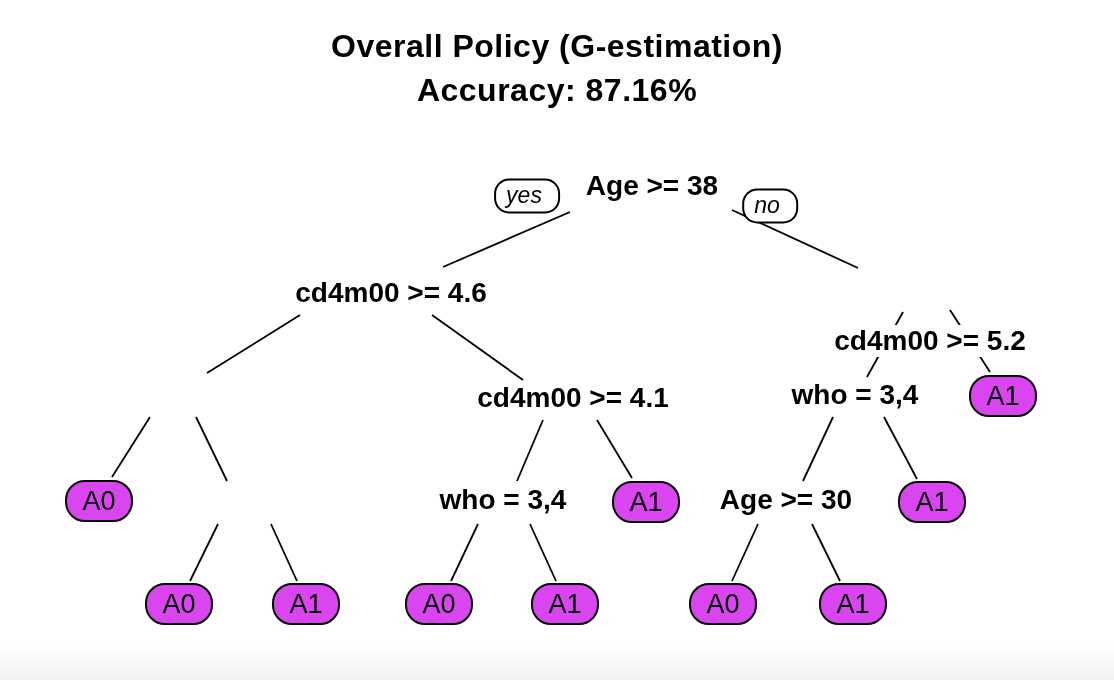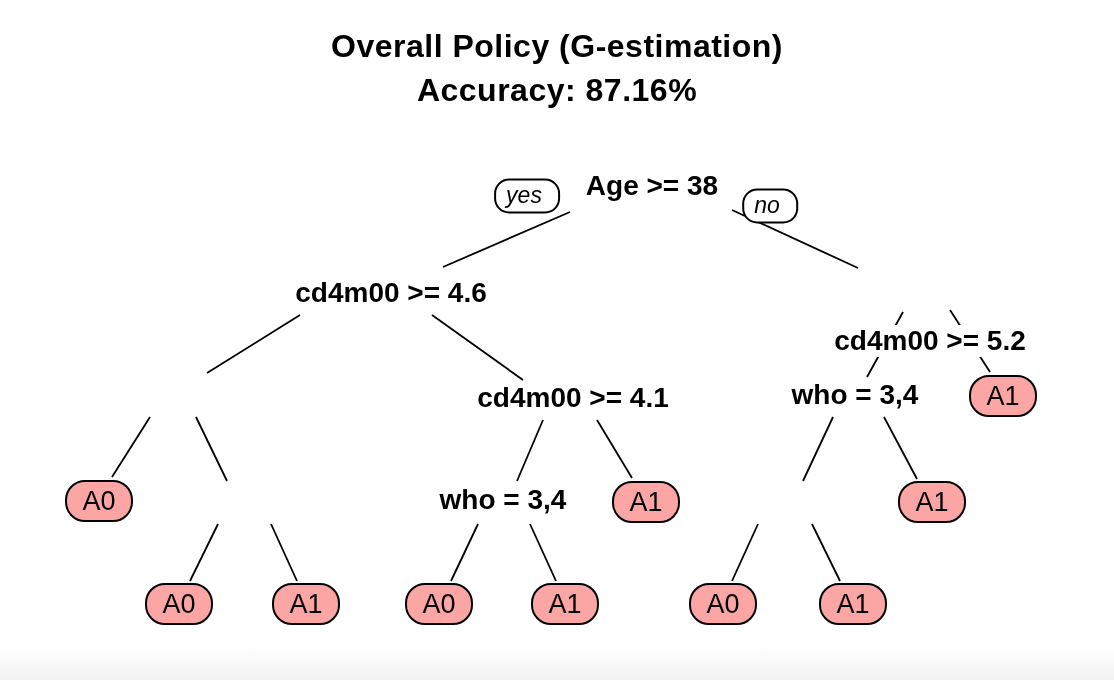--- a/index.html
+++ b/index.html
@@ -38,21 +38,21 @@
     background: #ffffff;
     padding: 0 3px;
   }
   .leaf {
     position: absolute;
     transform: translate(-50%, -50%);
     width: 64px;
     height: 38px;
     border: 2.5px solid #000000;
     border-radius: 20px;
-    background: #fca5a5;
+    background: #d946ef;
     display: flex;
     align-items: center;
     justify-content: center;
     font-size: 27px;
     font-weight: normal;
   }
   .edge-label {
     position: absolute;
     transform: translate(-50%, -50%);
     border: 2.5px solid #000000;
@@ -110,20 +110,21 @@
   <div class="split" style="left:382px; top:293px;margin-left:9px;">cd4m00 &gt;= 4.6</div>
   <div class="split" style="left:930px; top:293px;margin-top:48px;">cd4m00 &gt;= 5.2</div>
 
   <div class="split" style="left:573px; top:398px;">cd4m00 &gt;= 4.1</div>
   <div class="split" style="left:855px; top:395px;">who = 3,4</div>
   <div class="leaf" style="left:1003px; top:396px;">A1</div>
 
   <div class="leaf" style="left:99px; top:501px;">A0</div>
   <div class="split" style="left:503px; top:500px;">who = 3,4</div>
   <div class="leaf" style="left:646px; top:502px;">A1</div>
+  <div class="split" style="left:786px; top:500px;">Age &gt;= 30</div>
   <div class="leaf" style="left:932px; top:502px;">A1</div>
 
   <div class="leaf" style="left:179px; top:604px;">A0</div>
   <div class="leaf" style="left:306px; top:604px;">A1</div>
   <div class="leaf" style="left:439px; top:604px;">A0</div>
   <div class="leaf" style="left:565px; top:604px;">A1</div>
   <div class="leaf" style="left:723px; top:604px;">A0</div>
   <div class="leaf" style="left:853px; top:604px;">A1</div>
 
   <div class="bottom-band"></div>

